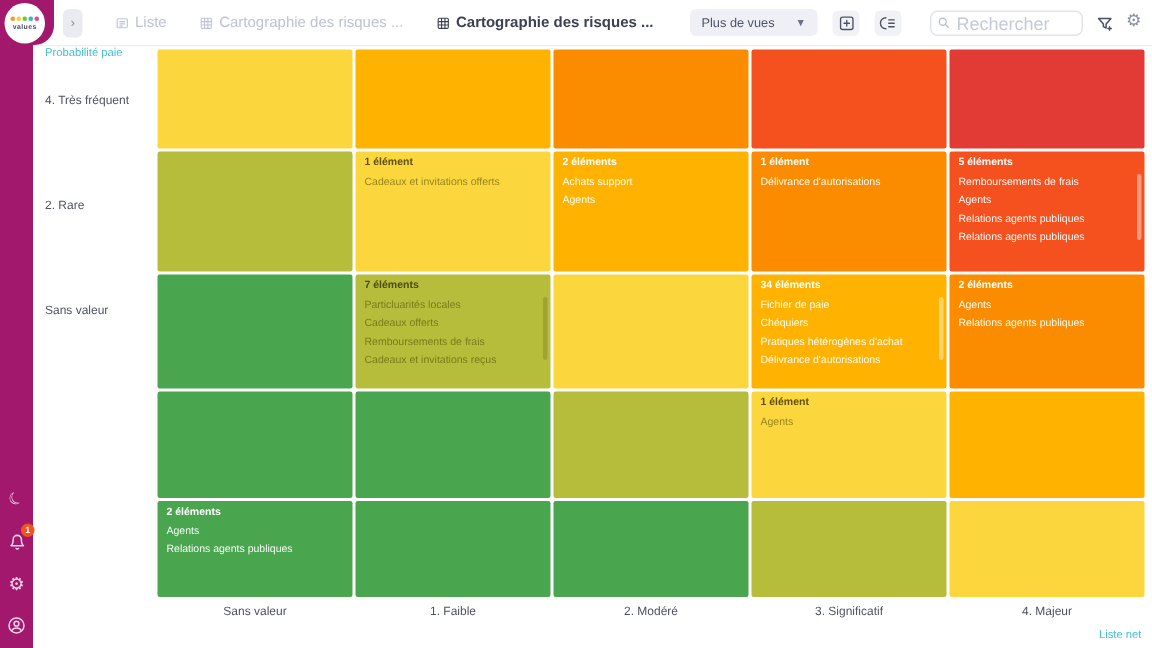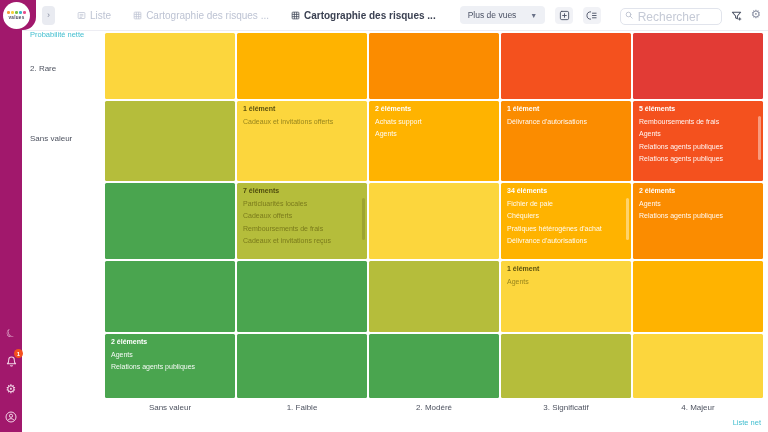--- a/index.html
+++ b/index.html
@@ -189,22 +189,23 @@
             <path d="M3 5h18l-7 8v6l-4-2v-4z"></path>
             <path d="M19 17v5M16.5 19.5h5"></path>
           </svg>
       </div>
       <div class="top-icon gear-top">
         <span>⚙</span>
       </div>
     </header>
 
     <div class="board">
-      <div class="axis-y">Probabilité nette</div>
+      <div class="axis-y">Probabilité paie</div>
       <div class="row-labels" id="row-labels">
+          <div class="row-label" style="height: 66px;">4. Très fréquent</div>
           <div class="row-label" style="height: 71px;">2. Rare</div>
           <div class="row-label" style="height: 64px;">Sans valeur</div>
         </div>
       <div class="grid" id="grid">
           <div class="grow" style="height: 66px;">
             <div class="cell light" style="background: rgb(252, 214, 61);">
     <div class="count"></div>
   </div>
             <div class="cell dark" style="background: rgb(255, 179, 0);">
     <div class="count"></div>

